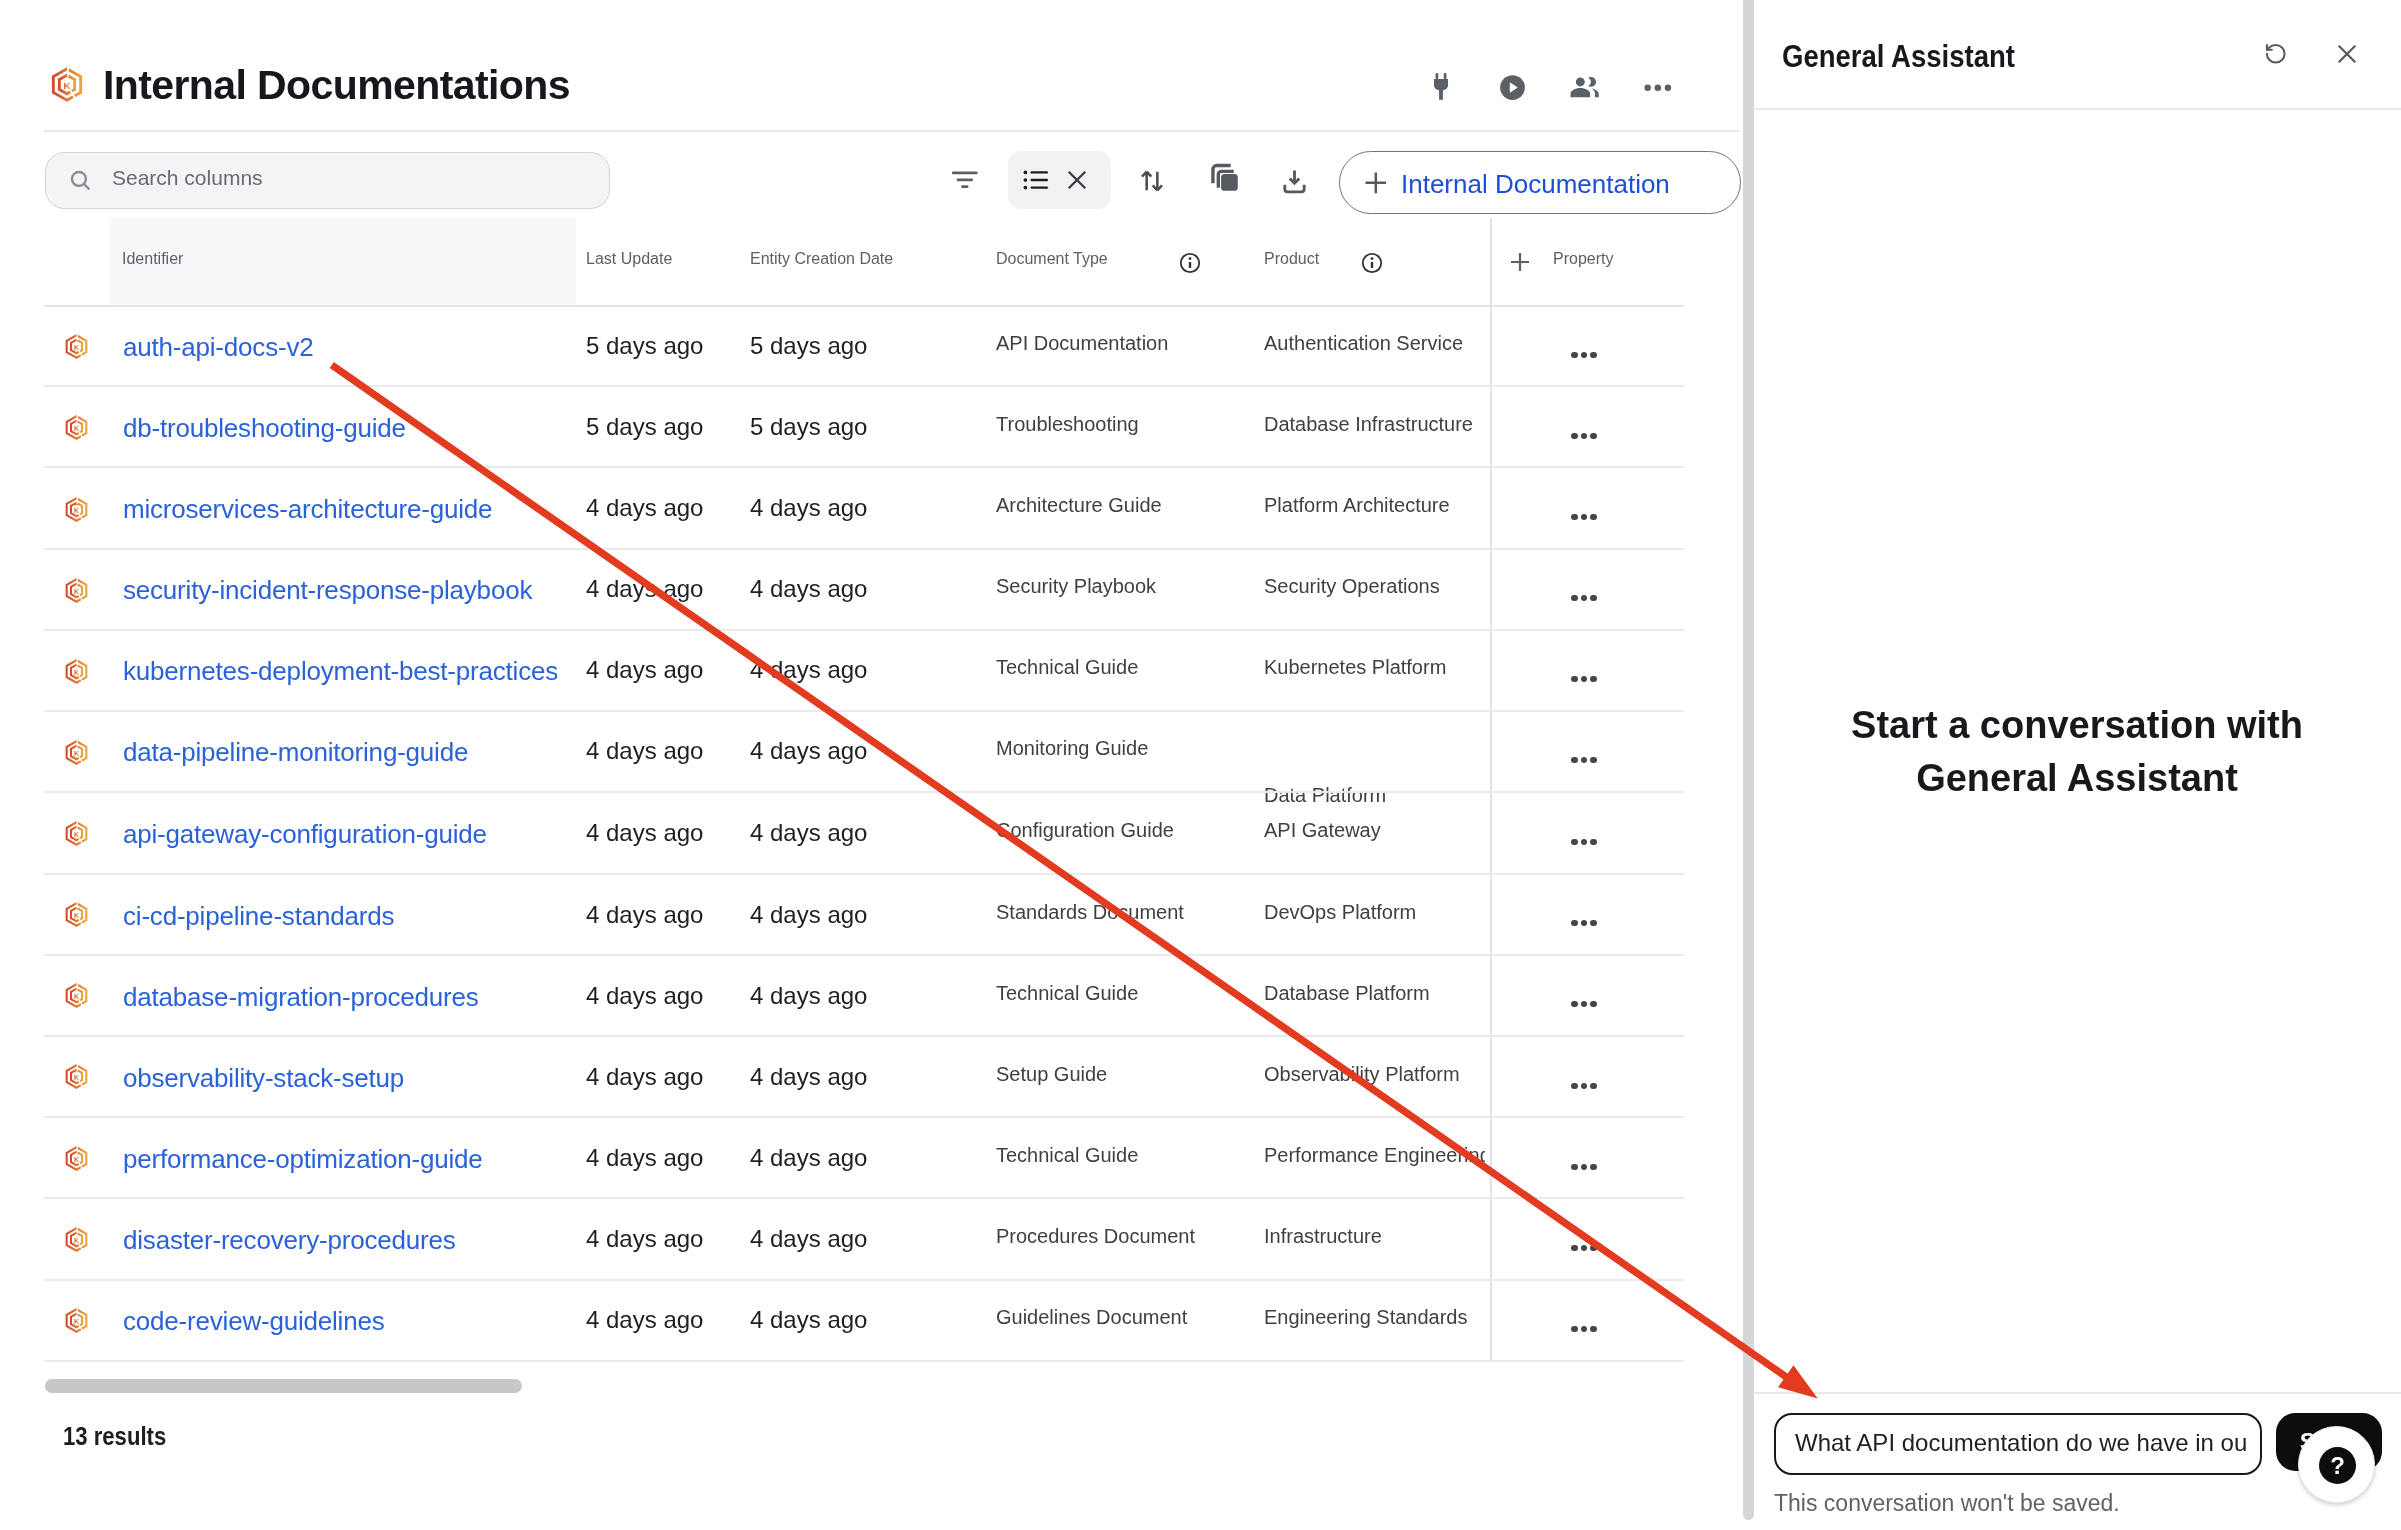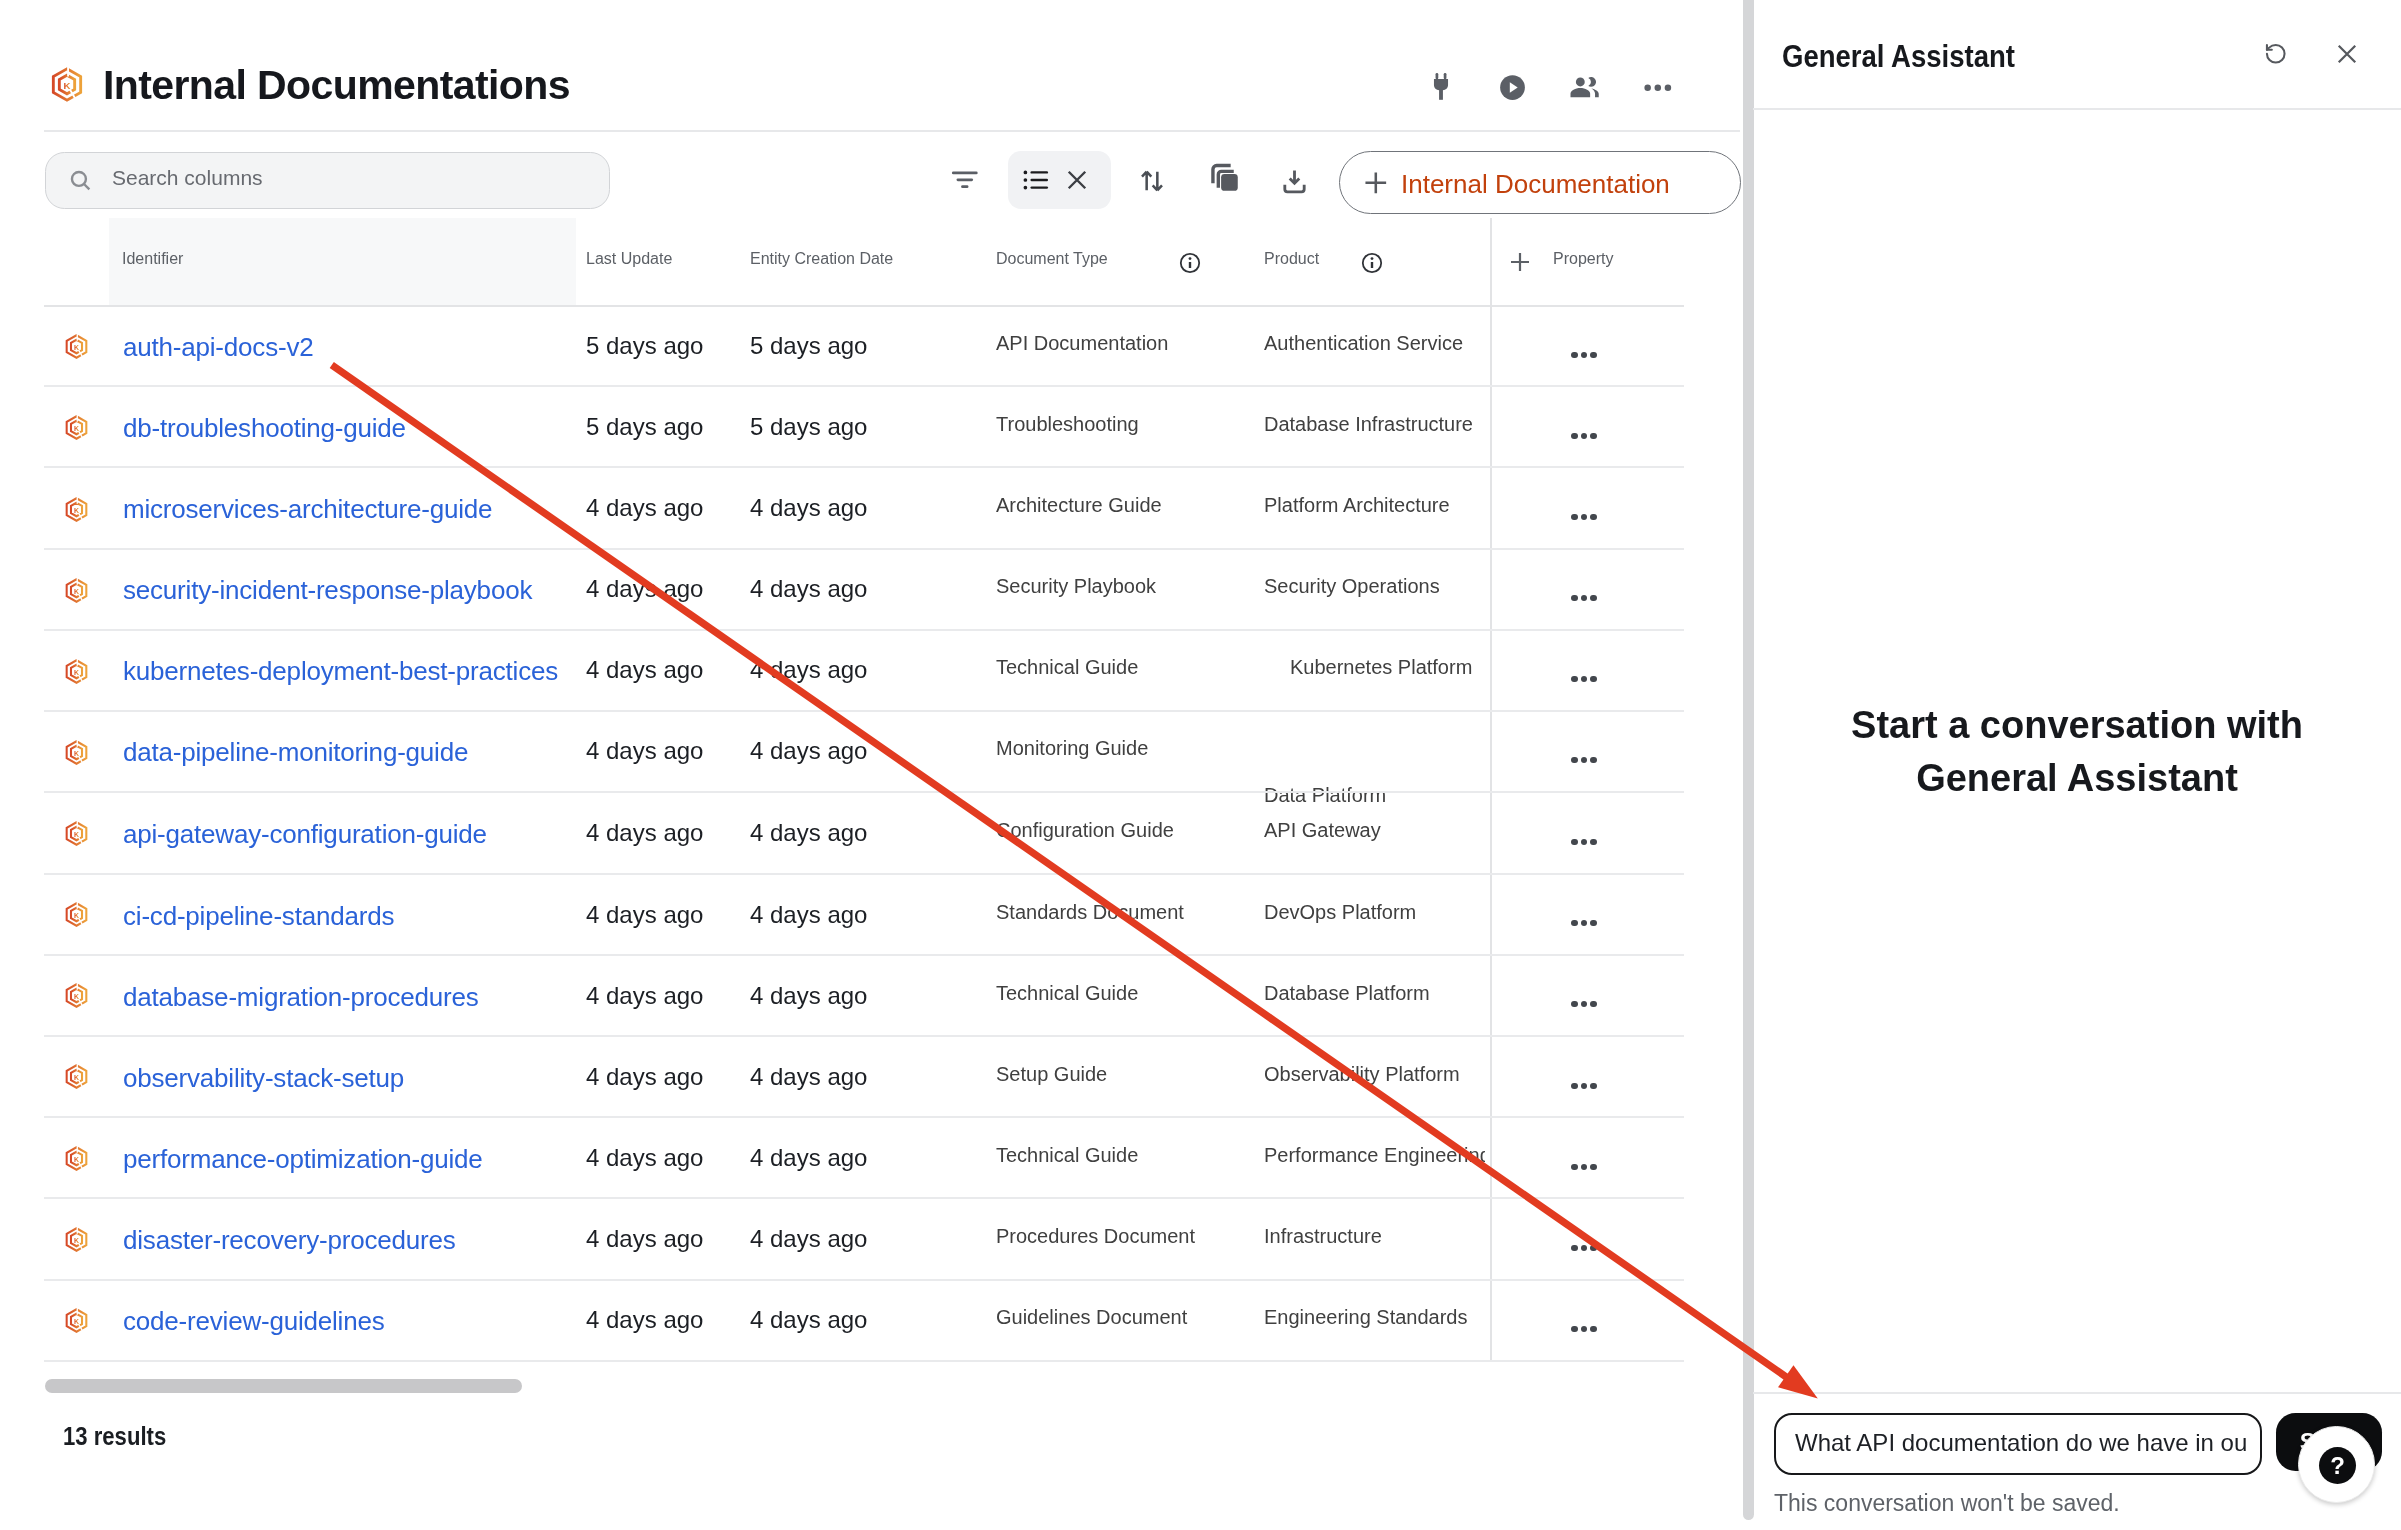--- a/index.html
+++ b/index.html
@@ -7,21 +7,21 @@
 .ic { color:#5b5f66; }
 
 #title { left:103px; top:62px; font-size:41px; font-weight:700; color:#16181d; letter-spacing:-0.6px; }
 #hdiv { left:44px; top:130px; width:1696px; height:1.6px; background:#e7e8ea; }
 
 #search { left:45px; top:152px; width:565px; height:57px; border:1.6px solid #d2d4d7; border-radius:19.5px; background:#f3f4f5; }
 #searchtxt { left:112px; top:166px; font-size:21px; color:#676a70; }
 
 #lvbox { left:1008px; top:151px; width:103px; height:58px; background:#f1f2f4; border-radius:13px; }
 #newbtn { left:1339px; top:151px; width:402px; height:63px; border:1.6px solid #70747a; border-radius:32px; }
-#newtxt { left:1401px; top:169px; font-size:26px; color:#c2410c; }
+#newtxt { left:1401px; top:169px; font-size:26px; color:#1d4ed8; }
 
 .hbg { left:109px; top:218px; width:467px; height:88px; background:#f7f8f9; }
 .th { top:250px; font-size:16px; color:#5c6066; }
 .vline { left:1490px; top:218px; width:1.6px; height:1143px; background:#e2e3e5; }
 .row-line { left:44px; width:1640px; height:1.6px; background:#e9eaec; }
 .hline { left:44px; top:305px; width:1640px; height:1.6px; background:#e3e4e6; }
 .link { font-size:26px; color:#2a62d8; font-weight:500; letter-spacing:-0.2px; }
 .dt { font-size:24px; color:#1c1f24; }
 .bold { font-size:20px; color:#404040; font-weight:400; }
 .prod { left:1264px; width:221px; overflow:hidden; white-space:nowrap; }
@@ -243,21 +243,21 @@
   <path d="M24 12 L35.5 18.5 V33.5 L24 40 L12.5 33.5 V18.5 Z"></path>
  </g>
  <line x1="25.6" y1="-1" x2="25.6" y2="14" stroke="#fff" stroke-width="2.8"></line>
  <line x1="28.4" y1="33.5" x2="40" y2="53.5" stroke="#fff" stroke-width="2.8"></line>
  <text x="24" y="32.5" text-anchor="middle" font-family="Liberation Sans, sans-serif" font-size="14.5" font-weight="bold" fill="url(#ogr4)">K</text>
 </svg>
 <div class="abs link" style="left:123px;top:656px;">kubernetes-deployment-best-practices</div>
 <div class="abs dt" style="left:586px;top:656px;">4 days ago</div>
 <div class="abs dt" style="left:750px;top:656px;">4 days ago</div>
 <div class="abs bold" style="left:996px;top:656px;">Technical Guide</div>
-<div class="abs bold prod" style="top:656px;margin-left:26px;">Kubernetes Platform</div>
+<div class="abs bold prod" style="top:656px;">Kubernetes Platform</div>
 <div class="abs dots" style="left:1571px;top:670px;"><span></span><span></span><span></span></div>
 <div class="abs row-line" style="top:710px;"></div>
 <svg class="abs" viewBox="0 0 48 52" style="left:65px;top:740px;width:23px;height:25px;">
  <defs>
         <linearGradient id="ogr5" x1="0" y1="0" x2="1" y2="0">
    <stop offset="0" stop-color="#d64a28"></stop>
           <stop offset="1" stop-color="#eda23a"></stop>
  </linearGradient>
       </defs>
  <g fill="none" stroke="url(#ogr5)" stroke-width="4.3">

